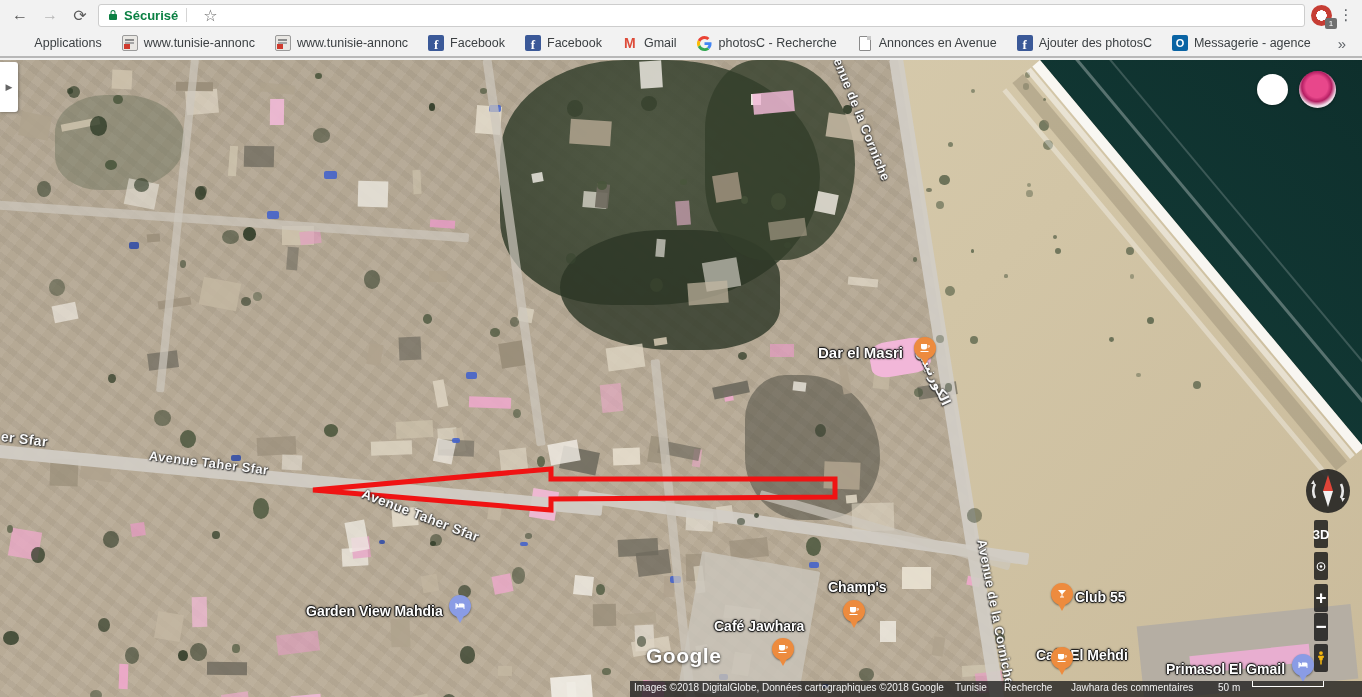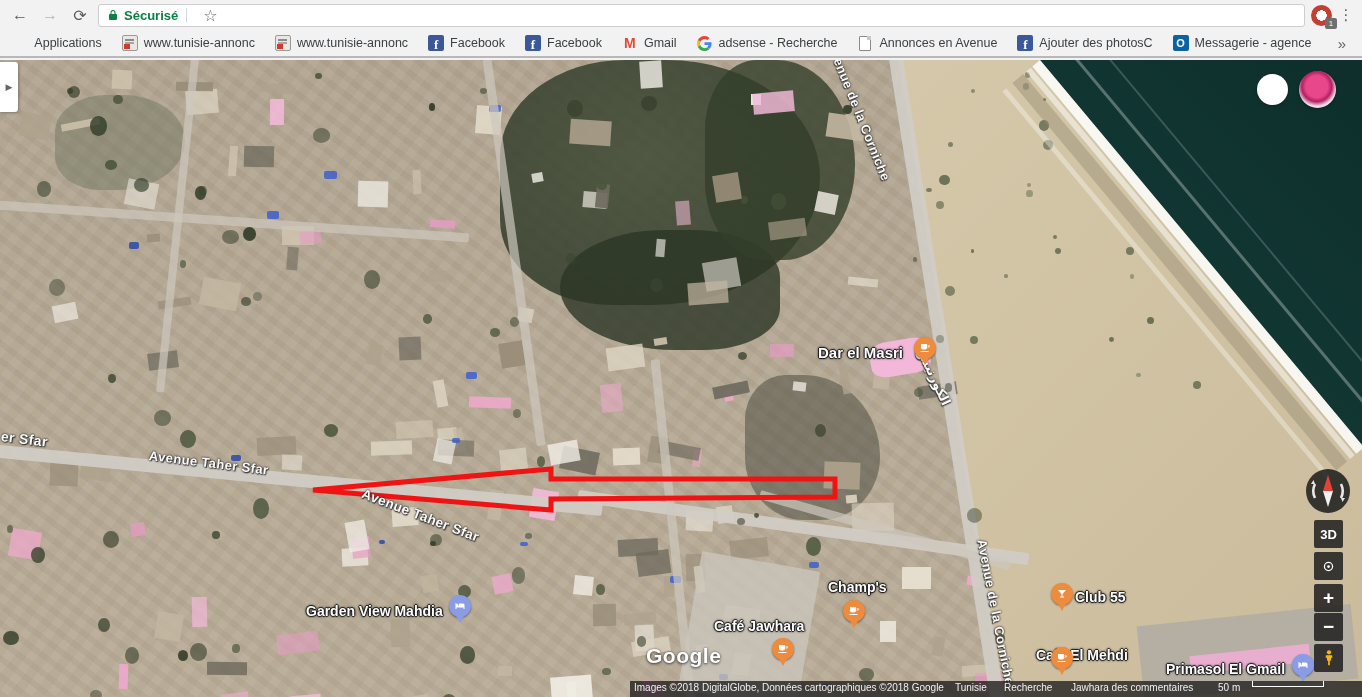--- a/index.html
+++ b/index.html
@@ -88,21 +88,21 @@
       linear-gradient(70deg, transparent 47%, #fff 47% 53%, transparent 53%),
       linear-gradient(-25deg, transparent 47%, #fff 47% 52%, transparent 52%),
       linear-gradient(40deg, transparent 48%, #fff 48% 52%, transparent 52%),
       linear-gradient(0deg, transparent 66%, #fff 66% 70%, transparent 70%);
     box-shadow:0 1px 5px rgba(0,0,0,.4);}
   .minimap span{position:absolute;left:7px;bottom:5px;color:#fff;font-size:13px;
     text-shadow:0 0 3px #000,0 1px 2px #000;}
   .expand-tab{position:absolute;left:0;top:2px;width:18px;height:50px;background:#fff;border-radius:0 3px 3px 0;
     display:flex;align-items:center;justify-content:center;color:#666;font-size:9px;cursor:pointer;
     box-shadow:1px 1px 3px rgba(0,0,0,.3);}
-  .ctrl{position:absolute;left:1314px;width:29px;height:28px;background:rgba(28,28,28,.84);border-radius:2px;
+  .ctrl{position:absolute;left:1314px;width:14px;height:28px;background:rgba(28,28,28,.84);border-radius:2px;
     display:flex;align-items:center;justify-content:center;color:#fff;cursor:pointer;}
   .compass{position:absolute;left:1306px;top:409px;width:44px;height:44px;border-radius:50%;
     background:rgba(28,28,28,.86);cursor:pointer;display:flex;align-items:center;justify-content:center;}
   .zoombtn{font-size:19px;font-weight:bold;}
   .circle-btn{position:absolute;left:1257px;top:14px;width:31px;height:31px;border-radius:50%;background:#fff;
     box-shadow:0 1px 3px rgba(0,0,0,.3);cursor:pointer;}
   .map-avatar{position:absolute;left:1299px;top:11px;width:37px;height:37px;border-radius:50%;cursor:pointer;
     background:radial-gradient(circle at 48% 42%, #e8478b 0 38%, #b51f63 52%, #f0dce8 68%, #cfd8d4 100%);
     box-shadow:0 1px 3px rgba(0,0,0,.35);}
   .attrib{position:absolute;left:630px;top:621px;width:732px;height:22px;background:rgba(30,30,30,.78);
@@ -175,21 +175,21 @@
       </div>
     <div class="bm">
         <span class="bmi">
           <svg viewBox="0 0 48 48" width="15" height="15">
             <path fill="#EA4335" d="M24 9.5c3.5 0 6.6 1.2 9.1 3.6l6.8-6.8C35.8 2.4 30.3 0 24 0 14.6 0 6.5 5.4 2.6 13.2l7.9 6.2C12.4 13.7 17.7 9.5 24 9.5z"></path>
             <path fill="#4285F4" d="M46.5 24.5c0-1.6-.1-3.1-.4-4.5H24v9h12.7c-.6 2.9-2.2 5.4-4.7 7.1l7.3 5.7c4.3-4 7.2-9.9 7.2-17.3z"></path>
             <path fill="#FBBC05" d="M10.5 28.6a14.5 14.5 0 0 1 0-9.2l-7.9-6.2a24 24 0 0 0 0 21.6l7.9-6.2z"></path>
             <path fill="#34A853" d="M24 48c6.3 0 11.6-2.1 15.5-5.7l-7.3-5.7c-2 1.4-4.7 2.2-8.2 2.2-6.3 0-11.6-4.2-13.5-9.9l-7.9 6.2C6.5 42.6 14.6 48 24 48z"></path>
           </svg>
         </span>
-        <span>adsense - Recherche</span>
+        <span>photosC - Recherche</span>
       </div>
     <div class="bm">
         <span class="bmi">
           <span class="pagei">
             <u></u>
           </span>
         </span>
         <span>Annonces en Avenue</span>
       </div>
     <div class="bm">

